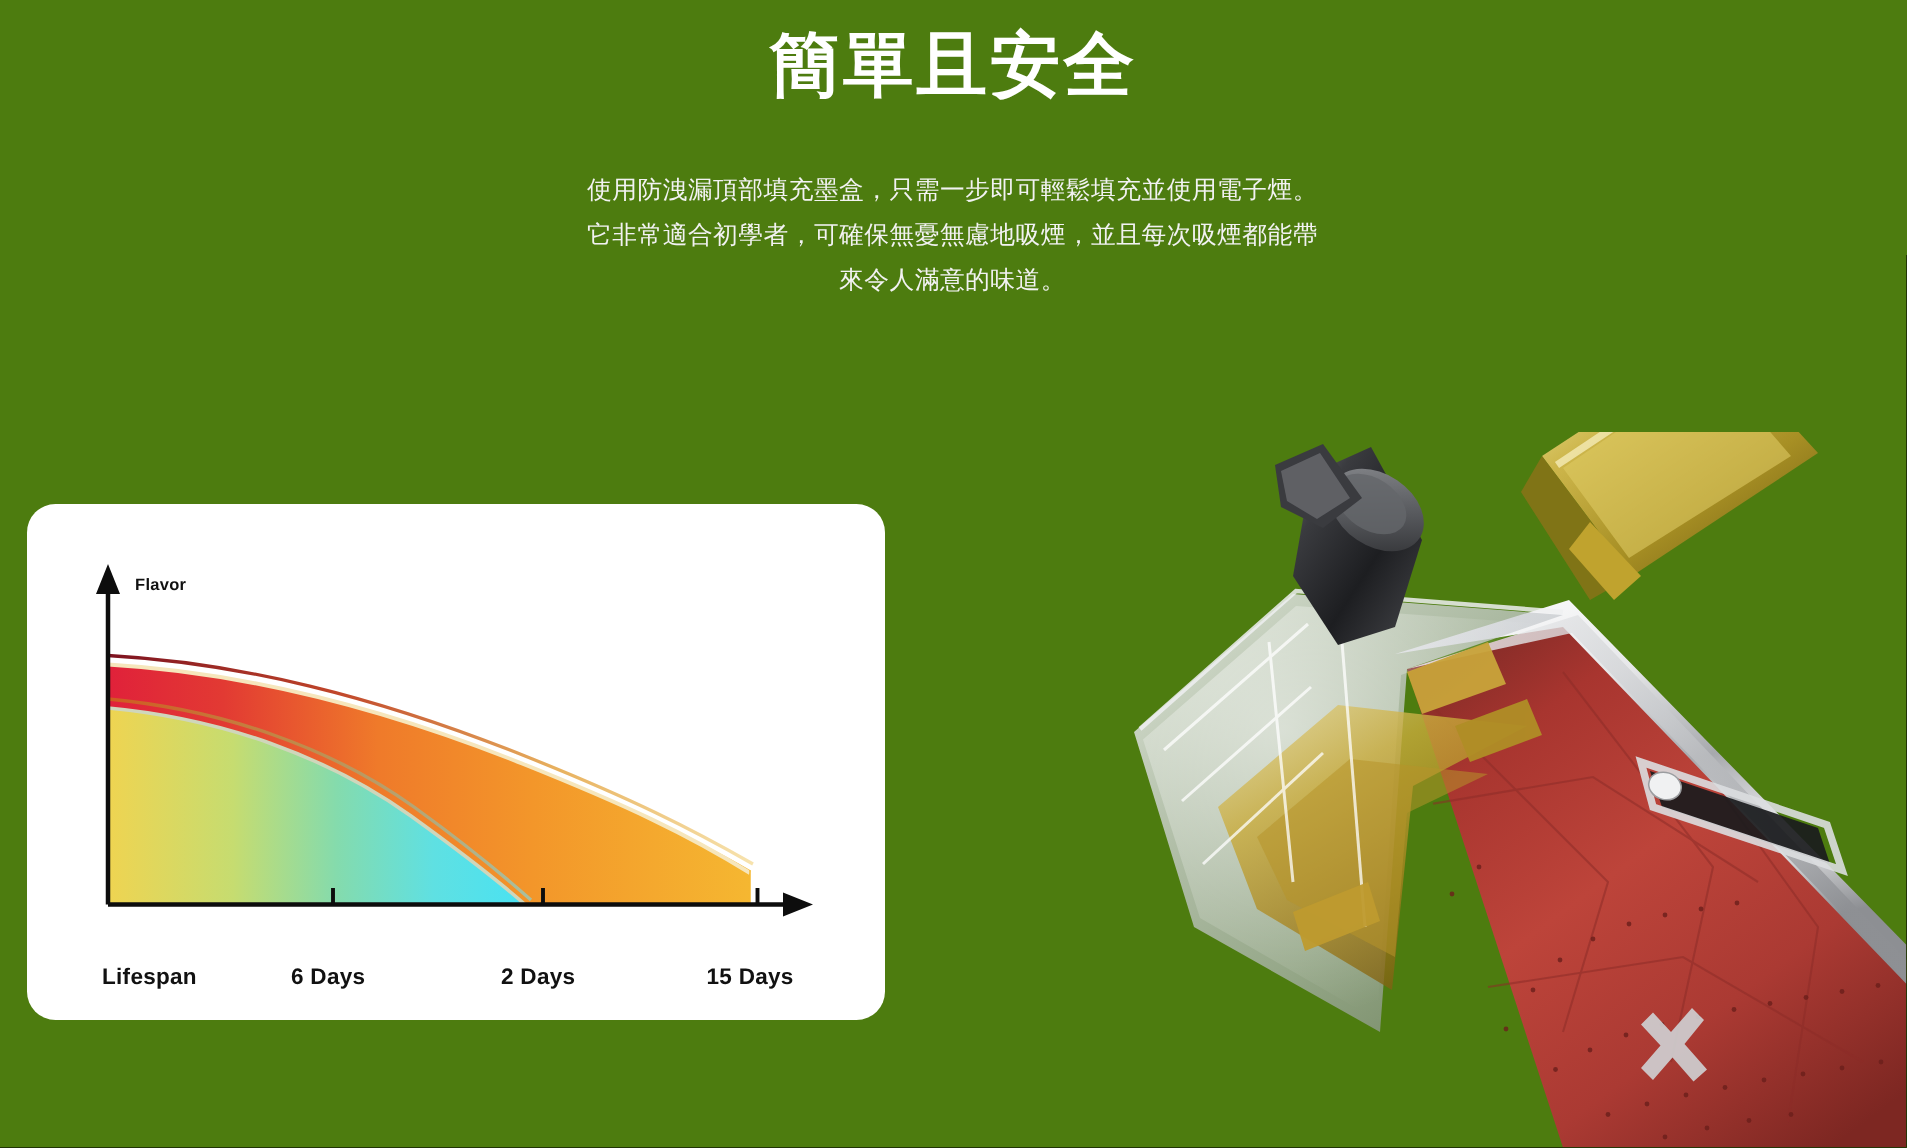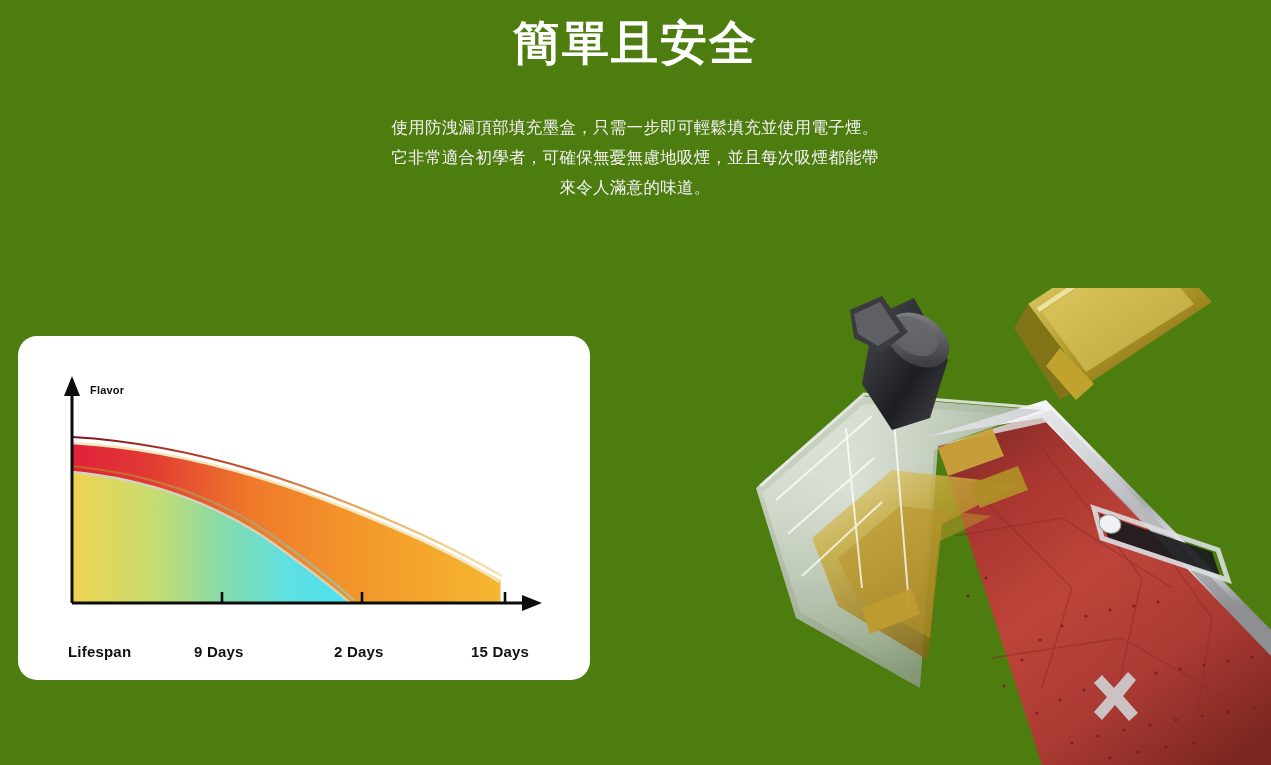--- a/index.html
+++ b/index.html
@@ -132,21 +132,21 @@
       <line x1="204" y1="256" x2="204" y2="267" stroke="#0d0d0d" stroke-width="2.6"></line>
       <line x1="344" y1="256" x2="344" y2="267" stroke="#0d0d0d" stroke-width="2.6"></line>
       <line x1="487" y1="256" x2="487" y2="267" stroke="#0d0d0d" stroke-width="2.6"></line>
     </svg>
 
   </div>
 
   <span class="axis-title">Flavor</span>
 
   <span class="tick-label tick-lifespan">Lifespan</span>
-  <span class="tick-label tick-5">9 Days</span>
+  <span class="tick-label tick-5">6 Days</span>
   <span class="tick-label tick-10">2 Days</span>
   <span class="tick-label tick-15">15 Days</span>
 
   <div class="product">
     <svg width="529" height="477" viewBox="0 0 529 477">
       <defs>
         <linearGradient id="leather" x1="0.15" y1="0" x2="0.85" y2="1">
           <stop offset="0" stop-color="#7e2a26"></stop>
           <stop offset="0.18" stop-color="#a8352f"></stop>
           <stop offset="0.45" stop-color="#bd443a"></stop>

